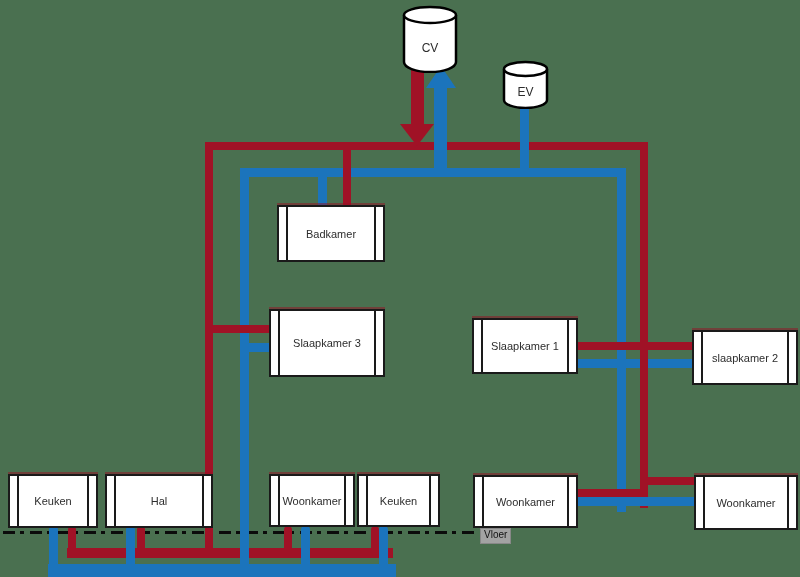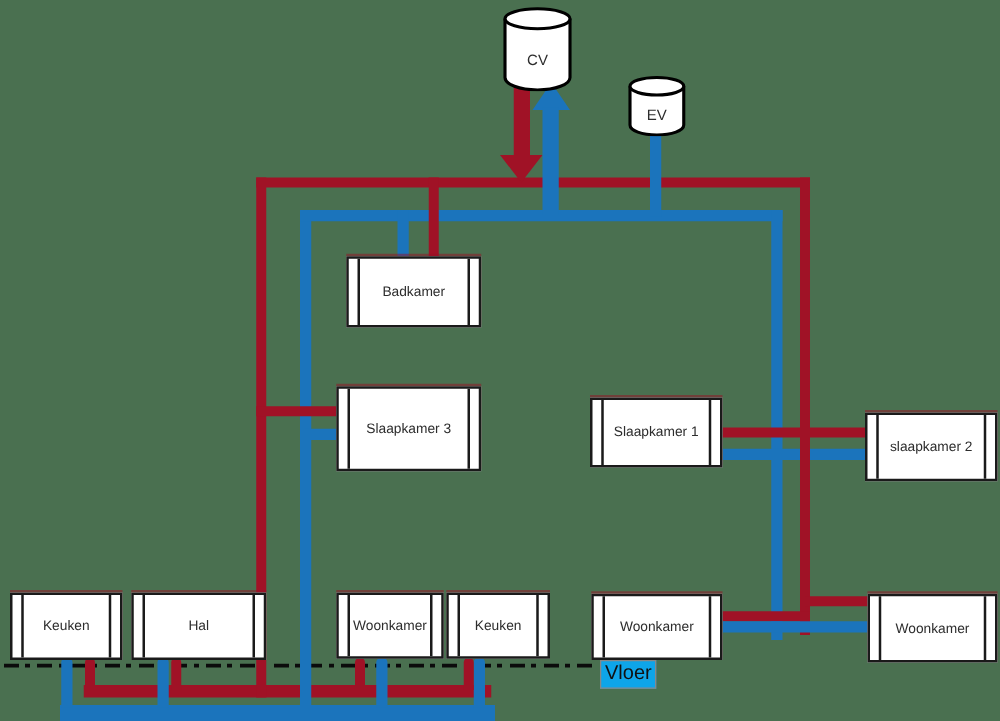--- a/index.html
+++ b/index.html
@@ -21,22 +21,22 @@
   }
   .room .il,.room .ir{position:absolute;top:0;bottom:0;width:2px;background:#1a1a1a;}
   .room .il{left:7px}
   .room .ir{right:7px}
   .room .lbl{position:relative;padding:0 2px;white-space:nowrap;}
   .floor-line{
     position:absolute;left:3px;top:531px;width:475px;height:3px;
     background:repeating-linear-gradient(90deg,#0b0b0b 0 12px,transparent 12px 17px,#0b0b0b 17px 21px,transparent 21px 27px);
   }
   .floor-label{
-    position:absolute;left:480px;top:528px;background:#0ea5e9;
-    border:1px solid #888;color:#111;font-size:16px;line-height:1.25;
+    position:absolute;left:480px;top:528px;background:#a3a3a3;
+    border:1px solid #888;color:#111;font-size:10px;line-height:1.25;
     padding:0 3px 1px 3px;
   }
   .cyl{position:absolute;}
   .cyl text{font-family:"Liberation Sans",sans-serif;font-size:12px;fill:#2d2d2d;}
   .tri{position:absolute;width:0;height:0;}
   .tri-down{border-left:17px solid transparent;border-right:17px solid transparent;border-top:22px solid #a01226;}
   .tri-up{border-left:15px solid transparent;border-right:15px solid transparent;border-bottom:22px solid #1b74bc;}
 </style>
 </head>
 <body>

